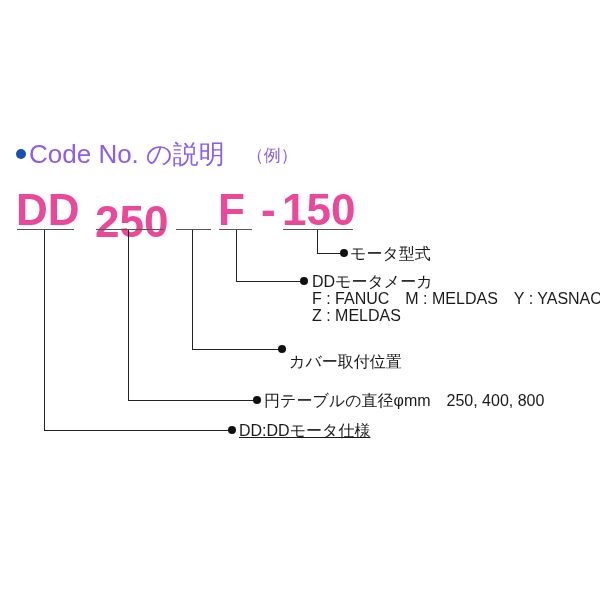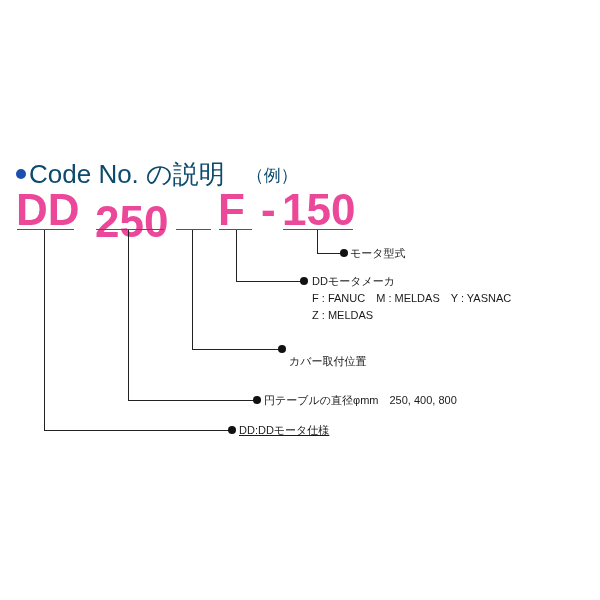--- a/index.html
+++ b/index.html
@@ -2,36 +2,36 @@
 <html><head>
   <meta charset="utf-8">
   <style>
     html, body { margin: 0; padding: 0; }
     body {
       width: 600px; height: 600px; background: #ffffff; position: relative; overflow: hidden;
       font-family: "Liberation Sans", "DejaVu Sans", sans-serif; color: #222;
     }
     .abs { position: absolute; }
     .title {
-      left: 16px; top: 159px; font-size: 26px; line-height: 30px; color: #0c4a6e; white-space: nowrap;
+      left: 16px; top: 139px; font-size: 26px; line-height: 30px; color: #8b5cf6; white-space: nowrap;
     }
     .bullet {
       display: inline-block; width: 10px; height: 10px; border-radius: 50%;
       background: #1a4fb0; vertical-align: 4px; margin-right: 3px;
     }
     .example { font-size: 17px; margin-left: 22px; vertical-align: 2px; }
     .code {
       font-weight: bold; font-size: 44px; line-height: 44px; color: #ec4899; white-space: nowrap;
       top: 188px; letter-spacing: 0px;
     }
     .uline { height: 1px; background: #555; top: 229px; }
     .vline { width: 1px; background: #222; }
     .hline { height: 1px; background: #222; }
     .dot { width: 8px; height: 8px; border-radius: 50%; background: #111; }
-    .label { font-size: 11px; line-height: 17px; color: #1a1a1a; white-space: nowrap; }
+    .label { font-size: 16px; line-height: 17px; color: #1a1a1a; white-space: nowrap; }
   </style>
 </head>
 <body>
 
 <div class="abs title">
   <span class="bullet"></span><span>Code No. の説明</span><span class="example">（例）</span>
 </div>
 
 <div class="abs code" style="left:16px;">DD</div>
 <div class="abs code" style="left:95px;margin-top:12px;">250</div>

